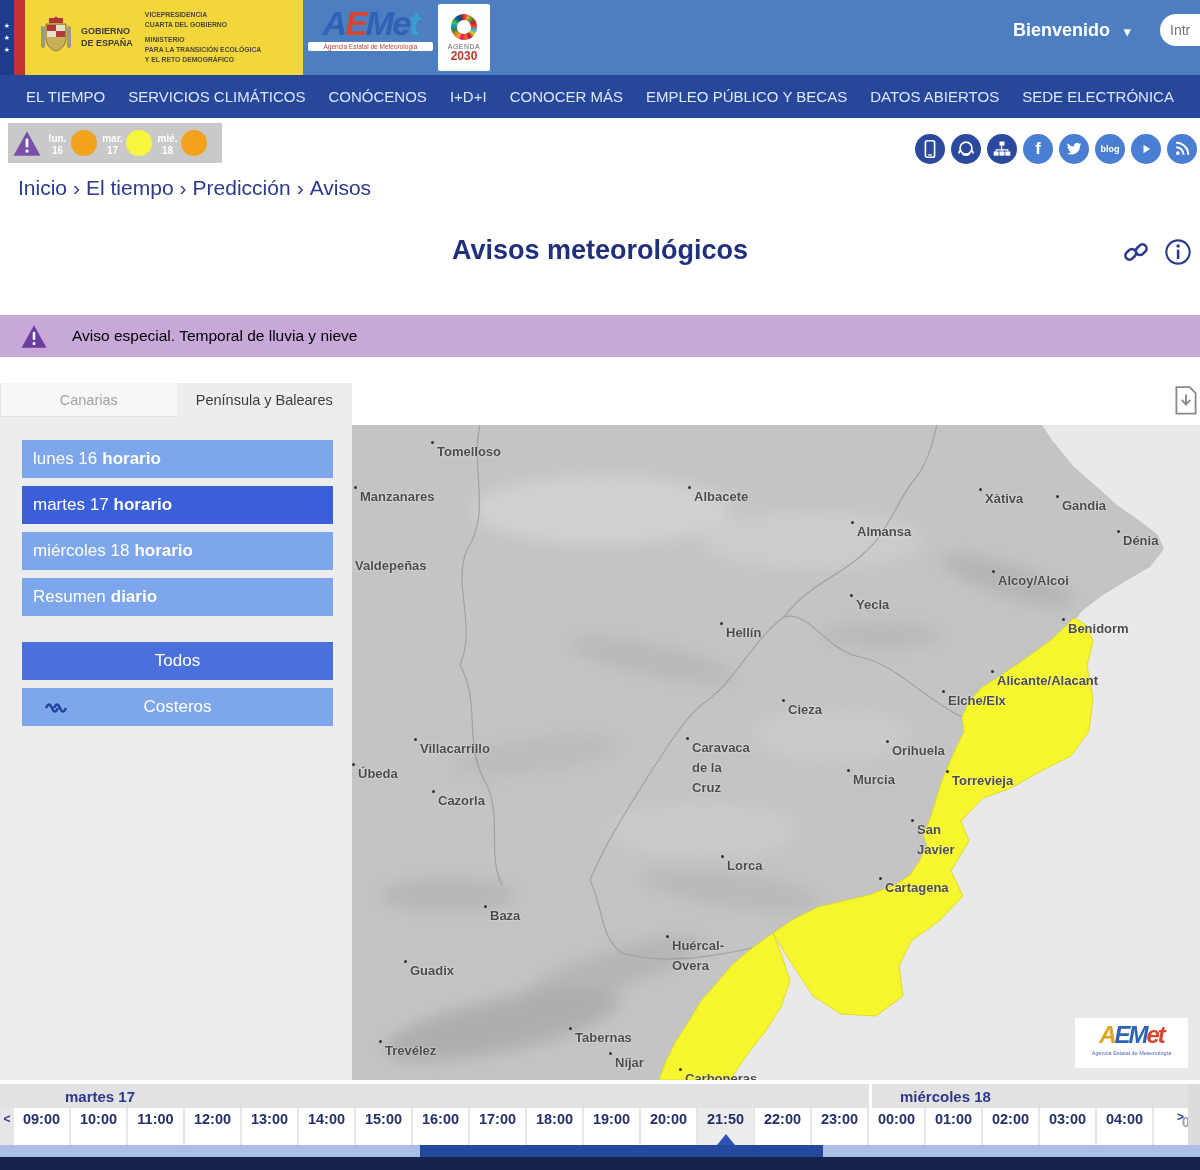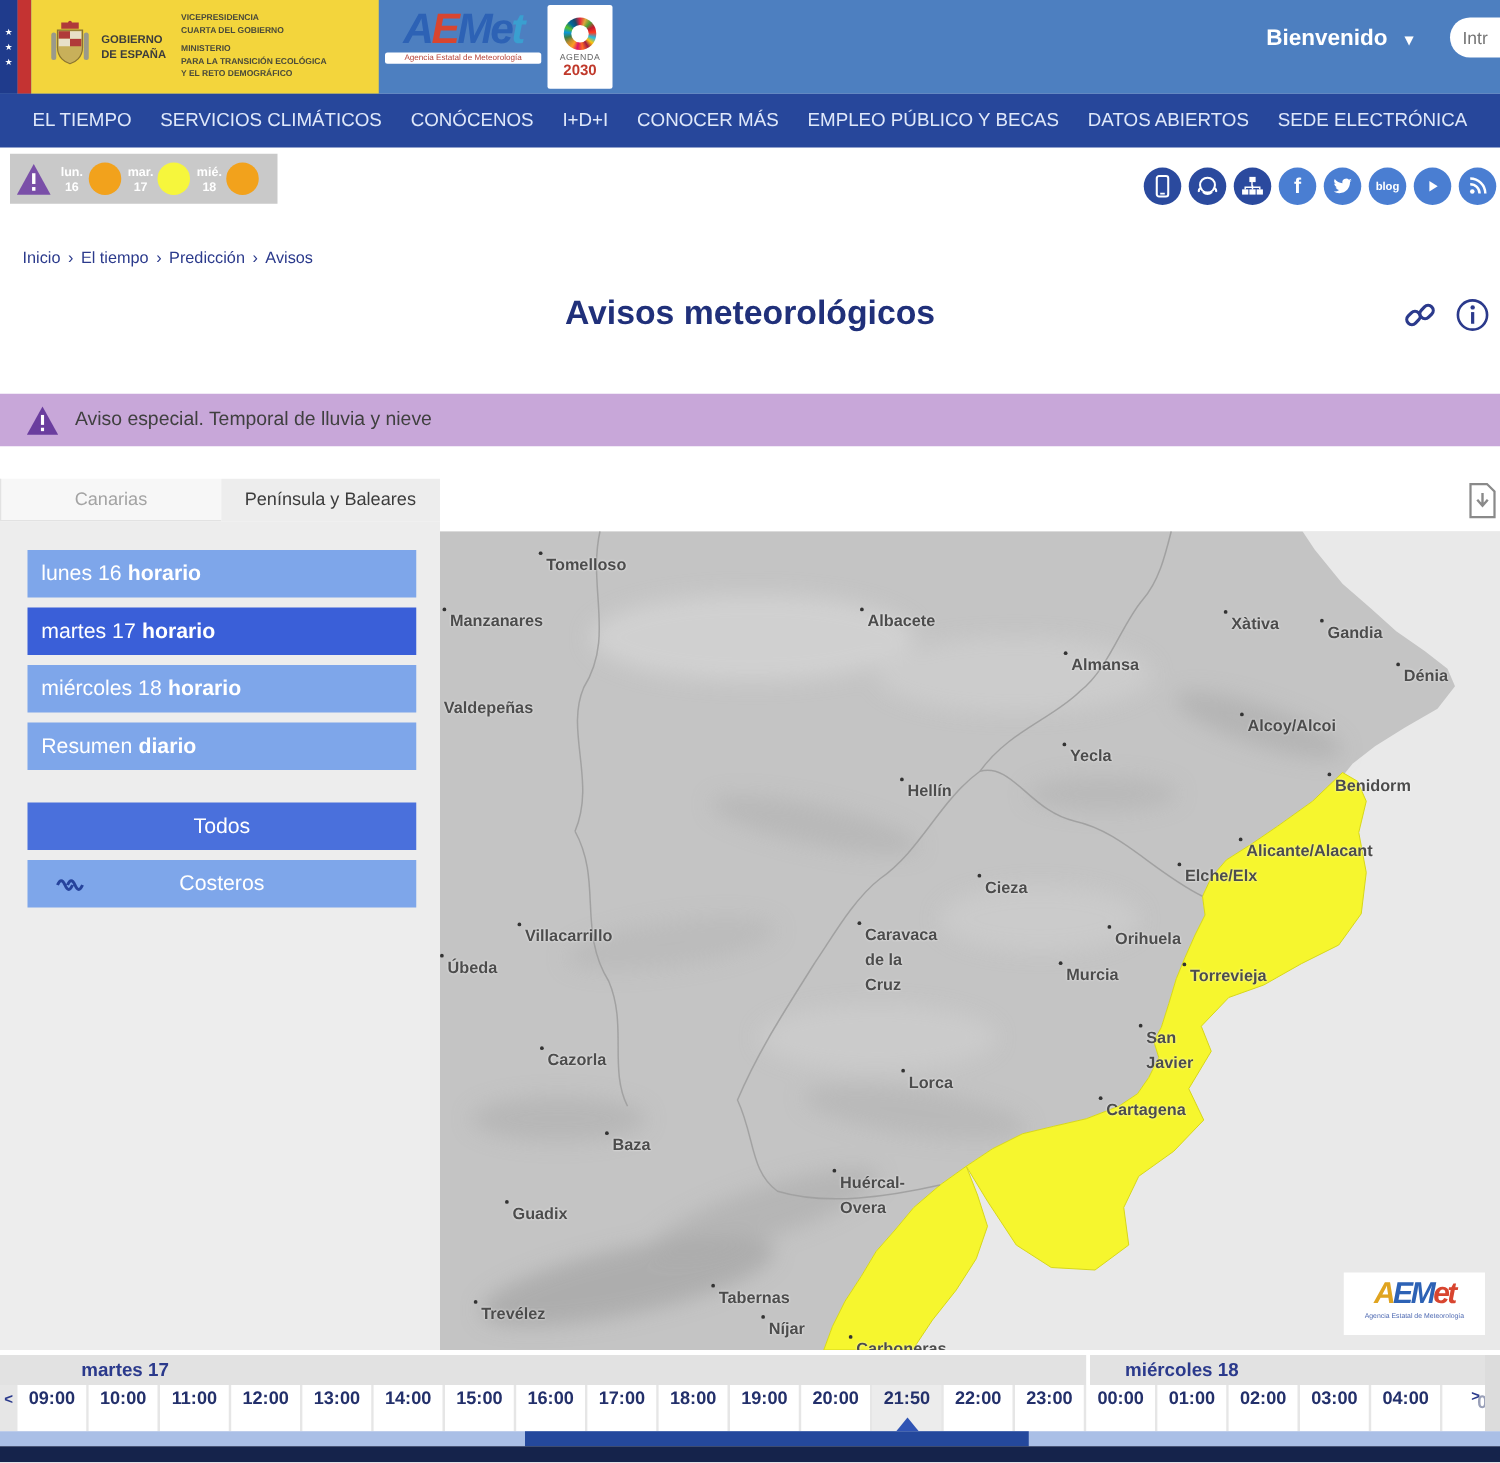--- a/index.html
+++ b/index.html
@@ -42,32 +42,32 @@
   .warn-day { display:flex; align-items:flex-end; }
   .warn-lbl { width:27px; text-align:center; font-size:10px; font-weight:bold; color:#fff; line-height:1.15; }
   .warn-dot { width:26px; height:26px; border-radius:50%; }
   .social { position:absolute; left:915px; top:134px; display:flex; gap:6px; }
   .soc { width:30px; height:30px; border-radius:50%; display:flex; align-items:center; justify-content:center;
          color:#fff; font-weight:bold; cursor:pointer; }
   .soc.dark { background:#2b4a9e; } .soc.light { background:#4a7ed2; }
   .soc .blogtxt { font-size:9px; font-weight:bold; }
 
   
-  .crumbs { position:absolute; left:18px; top:198px; font-size:13px; color:#2b3a8c; }
+  .crumbs { position:absolute; left:18px; top:176px; font-size:21px; color:#2b3a8c; }
   .crumbs span { margin-right:6px; } .crumbs .sep { color:#2b3a8c; margin-right:6px; }
   .crumbs .lnk { cursor:pointer; }
   .page-title { position:absolute; left:0; top:235px; width:1200px; text-align:center;
                 font-size:27px; font-weight:bold; color:#20307a; }
   .title-icons { position:absolute; left:1122px; top:238px; display:flex; gap:14px; }
 
   
   .banner { position:absolute; left:0; top:315px; width:1200px; height:42px; background:#c8a7d9;
             display:flex; align-items:center; }
   .banner svg { margin-left:20px; }
-  .banner .btxt { margin-left:12px; color:#404040; font-size:15.5px; }
+  .banner .btxt { margin-left:24px; color:#000000; font-size:15.5px; }
 
   
   .tabs { position:absolute; left:0; top:383px; width:352px; height:34px; display:flex; }
   .tab { flex:1; display:flex; align-items:center; justify-content:center; font-size:14.5px; cursor:pointer; }
   .tab.active { background:#ededed; color:#3c3c3c; }
   .tab.inactive { background:#f7f7f7; color:#a3a3a3; border-left:1px solid #e2e2e2; border-bottom:1px solid #e2e2e2; }
   .side-panel { position:absolute; left:0; top:417px; width:352px; height:663px; background:#ededed; }
   .sbtn { position:absolute; left:22px; width:311px; height:38px; color:#fff; font-size:17px;
           display:flex; align-items:center; padding-left:11px; cursor:pointer; }
   .sbtn b { margin-left:5px; }
@@ -336,21 +336,21 @@
         <div class="city" style="left: 436px; top: 275px;">Cieza</div>
         <div class="city" style="left: 340px; top: 313px;">Caravaca<br>de la<br>Cruz</div>
         <div class="city" style="left: 540px; top: 316px;">Orihuela</div>
         <div class="city" style="left: 501px; top: 345px;">Murcia</div>
         <div class="city" style="left: 600px; top: 346px;">Torrevieja</div>
         <div class="city" style="left: 565px; top: 395px;">San<br>Javier</div>
         <div class="city" style="left: 375px; top: 431px;">Lorca</div>
         <div class="city" style="left: 533px; top: 453px;">Cartagena</div>
         <div class="city" style="left: 68px; top: 314px;">Villacarrillo</div>
         <div class="city" style="left: 6px; top: 339px;">Úbeda</div>
-        <div class="city" style="left: 86px; top: 366px; margin-top: 47px;">Cazorla</div>
+        <div class="city" style="left: 86px; top: 366px;">Cazorla</div>
         <div class="city" style="left: 138px; top: 481px;">Baza</div>
         <div class="city" style="left: 320px; top: 511px;">Huércal-<br>Overa</div>
         <div class="city" style="left: 58px; top: 536px;">Guadix</div>
         <div class="city" style="left: 33px; top: 616px;">Trevélez</div>
         <div class="city" style="left: 223px; top: 603px;">Tabernas</div>
         <div class="city" style="left: 263px; top: 628px;">Níjar</div>
         <div class="city" style="left: 333px; top: 644px;">Carboneras</div>
       </div>
     <div class="map-zoom">
       <div class="zin">+</div>

